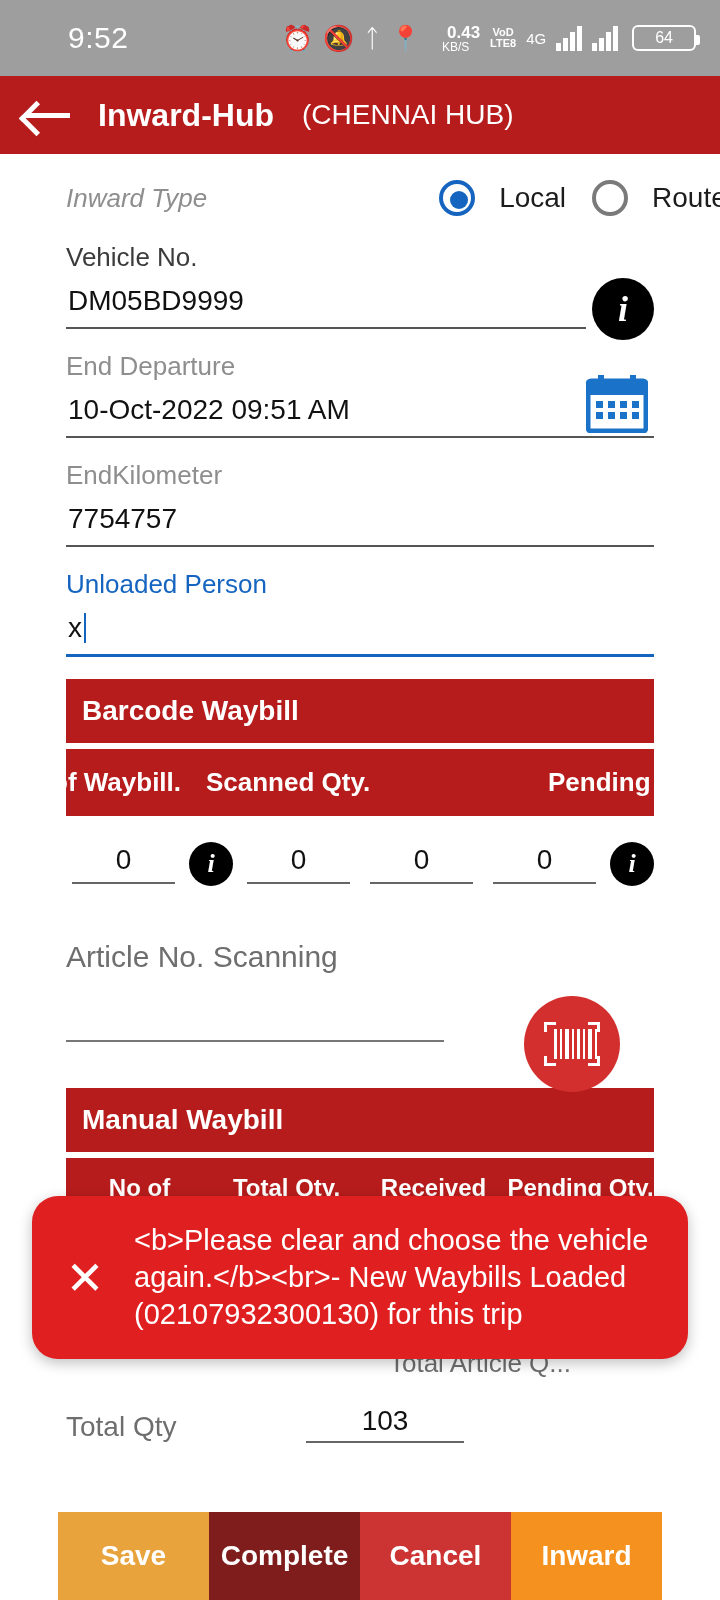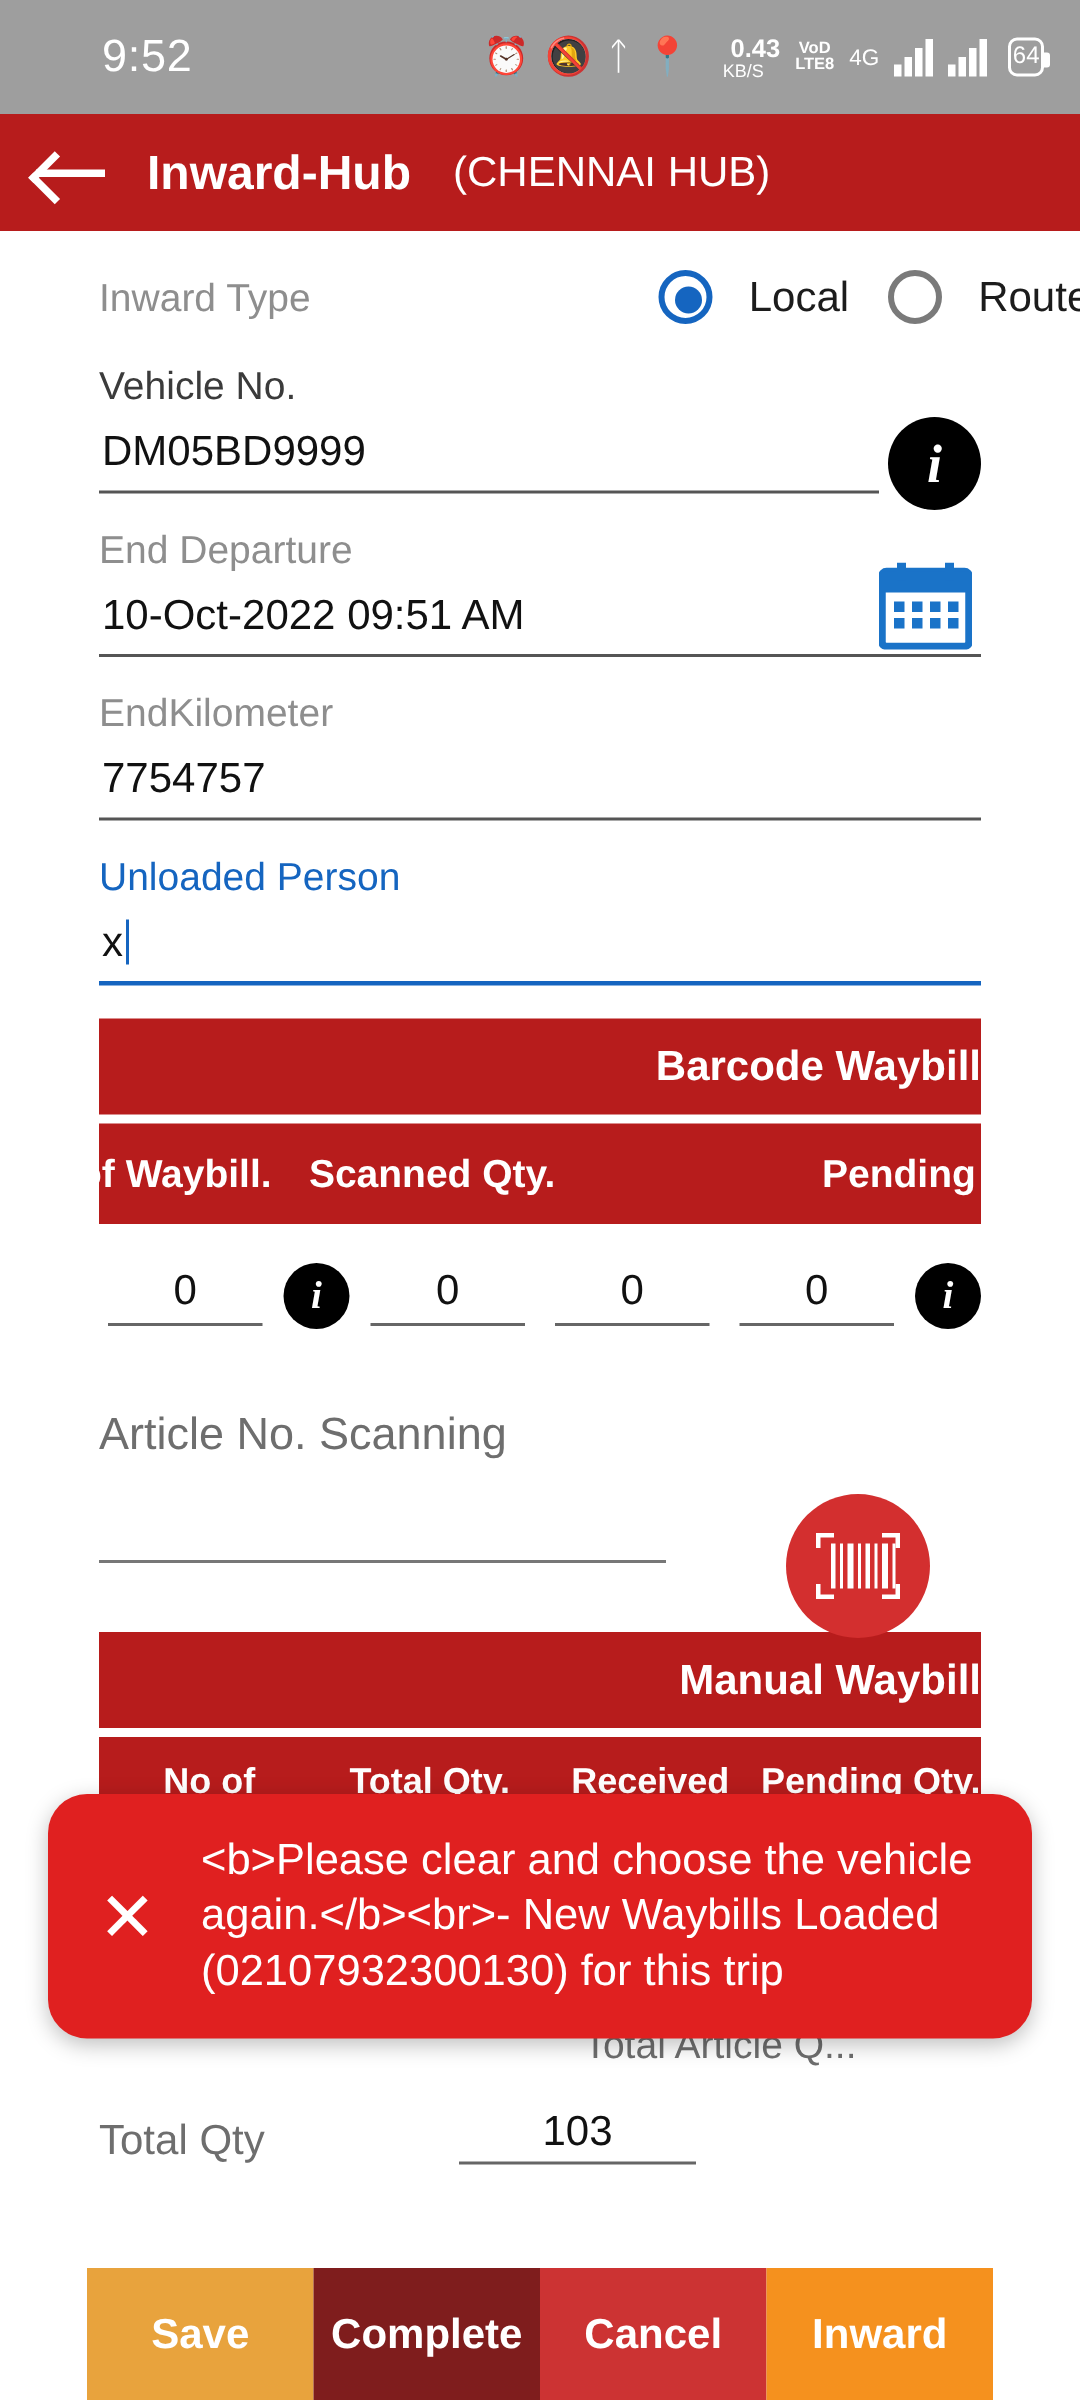--- a/index.html
+++ b/index.html
@@ -25,21 +25,21 @@
   .netspeed { font-size: 15px; line-height: 1.0; text-align: center; }
   .netspeed .v { font-size: 17px; font-weight: bold; display:block;margin-left:16px; }
   .netspeed .u { font-size: 12px; display:block; }
   .volte { font-size: 11px; line-height: 1.0; text-align:center; font-weight:bold;}
   .volte span { display:block; }
   .sig { display: flex; align-items: flex-end; gap: 2px; height: 26px; }
   .sig i { display:block; width: 5px; background: #fff; }
   .sig i:nth-child(1){height:8px;} .sig i:nth-child(2){height:13px;}
   .sig i:nth-child(3){height:19px;} .sig i:nth-child(4){height:25px;}
   .batt {
-    border: 2px solid #fff; border-radius: 6px; padding: 2px 1px;
+    border: 2px solid #fff; border-radius: 6px; padding: 2px 21px;
     font-size: 16px; position: relative; margin-left: 4px;
   }
   .batt:after {
     content:''; position:absolute; right:-6px; top:8px; width:4px; height:10px;
     background:#fff; border-radius:0 2px 2px 0;
   }
 
   
   .appbar {
     height: 78px; background: #b71c1c; color: #fff;
@@ -57,21 +57,21 @@
   .appbar .sub { font-size: 28px; font-weight: normal; }
 
   
   .form { padding: 26px 66px 0 66px; }
   .row { display: flex; align-items: center; }
   .label-muted { color: #8e8e8e; font-size: 26px; }
   .label-blue { color: #1565c0; font-size: 26px; }
   .label-dark { color: #3b3b3b; font-size: 26px; }
 
   .inward-type-row { justify-content: flex-start; margin-bottom: 26px; }
-  .inward-type-row .label-muted { flex: 0 0 auto; }
+  .inward-type-row .label-muted { flex: 0 0 auto; font-style: italic; }
   .radios { margin-left: 232px; display: flex; align-items: center; gap: 26px; }
   .radio { display: flex; align-items: center; gap: 24px; }
   .rb { width: 36px; height: 36px; border-radius: 50%; border: 4px solid #7a7a7a; }
   .rb.on { border-color: #1565c0; position: relative; }
   .rb.on:after {
     content:''; position:absolute; left:7px; top:7px; width:18px; height:18px;
     border-radius:50%; background:#1565c0;
   }
   .radio span { font-size: 28px; color: #1c1c1c; }
 
@@ -94,21 +94,21 @@
     display:flex; align-items:center; justify-content:center;
     font-family: "Liberation Serif", serif;
   }
   .cal-icon {
     position:absolute; right: 6px; top: 24px; width: 62px; height: 58px;
   }
 
   
   .section-bar {
     margin: 16px 0 0 0; background: #b71c1c; color:#fff;
-    text-align:right; font-size: 28px; font-weight: bold; padding: 16px 0;
+    text-align:left; font-size: 28px; font-weight: bold; padding: 16px 16px;
   }
   .table-head {
     background:#b71c1c; color:#fff; display:flex; font-size: 26px; font-weight:bold;
     padding: 18px 0; margin-top: 6px; overflow:hidden; white-space:nowrap;
   }
   .table-head div { flex: 1; text-align:center; }
   .table-head .c1 { text-align:left; margin-left:-14px; }
   .table-head .c4 { text-align:right; margin-right:-24px; }
 
   .table-vals { display:flex; align-items:center; padding: 26px 0 10px 0; gap: 8px;}

